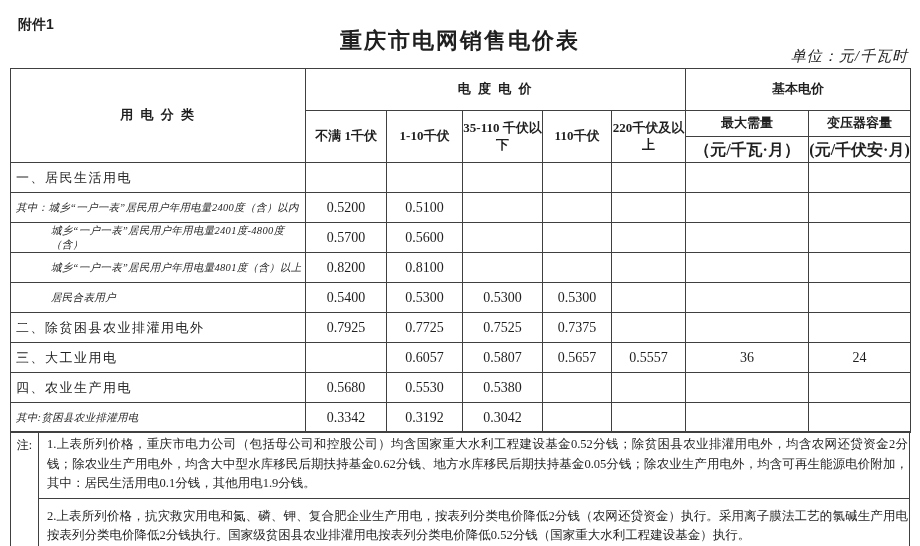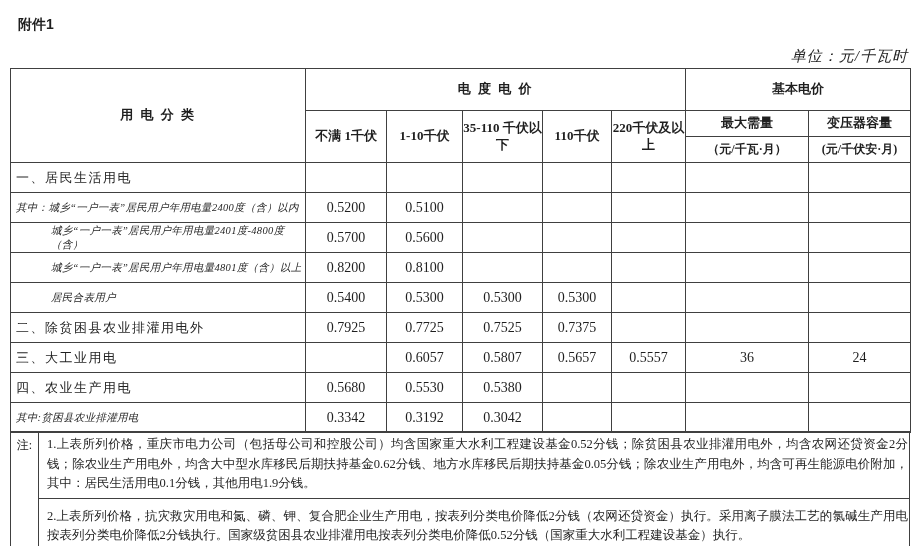--- a/index.html
+++ b/index.html
@@ -32,21 +32,21 @@
 
   .price-table { position:absolute; left:10px; top:68px; width:900px; }
   .price-table thead th {
     font-weight:bold; font-size:13px; 
     vertical-align:middle; line-height:1.25;
   }
   .price-table thead tr.h1 { height:42px; }
   .price-table thead tr.h2 { height:26px; }
   .price-table thead tr.h3 { height:26px; }
   .price-table thead th.grp { letter-spacing:2px; }
-  .price-table thead th.unit-cell { font-size:12px; font-weight:bold; }
+  .price-table thead th.unit-cell { font-size:16px; font-weight:bold; }
 
   .price-table tbody tr { height:30px; }
   .cat { text-align:left; padding-left:5px; vertical-align:middle; }
   .cat.section { font-size:13px; letter-spacing:1.5px;margin-top:27px; }
   .cat.sub, .cat.sub-indent {
     font-size:10.5px; font-style:italic; letter-spacing:0.3px;
   }
   .cat.sub-indent { padding-left:40px; }
   .val {
     text-align:center; vertical-align:middle;
@@ -65,20 +65,21 @@
   .notes-table tr.n1 { height:61px; }
   .notes-table tr.n2 { height:49px; }
   .notes-table tr.n2 .note-text { padding-top:8px; }
 </style>
 </head>
 <body>
 
 <div class="page">
 
   <div class="attach">附件1</div>
+  <div class="title">重庆市电网销售电价表</div>
   <div class="unit">单位：元/千瓦时</div>
 
   <table class="price-table">
     <colgroup>
       <col style="width:295px">
       <col style="width:81px">
       <col style="width:76px">
       <col style="width:80px">
       <col style="width:69px">
       <col style="width:74px">

